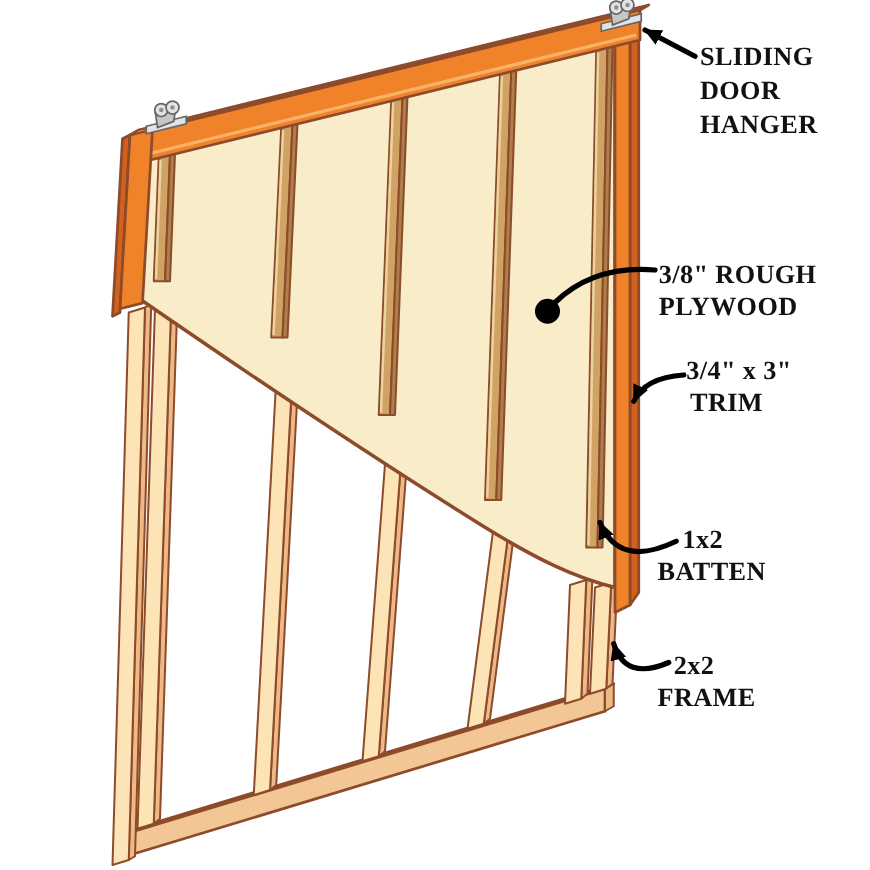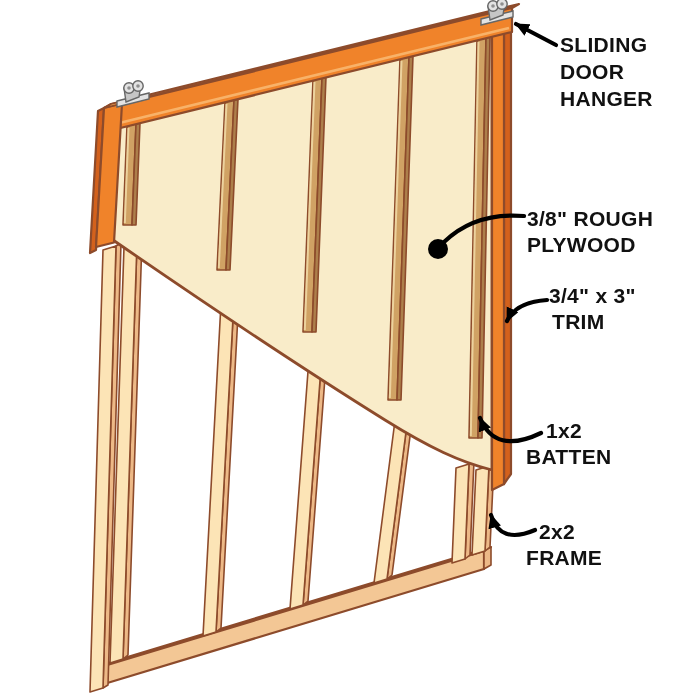--- a/index.html
+++ b/index.html
@@ -1,17 +1,17 @@
 <!DOCTYPE html>
 <html style="--background: #FFFFFF; --outline: #8D4B2B; --label-text: #111111; --arrow: #000000; --plywood: #F9ECC9; --batten-face: #D0A264; --batten-shadow: #AD7F4B; --batten-highlight: #ECD29E; --trim-face: #F0832A; --trim-top: #F7A54F; --trim-shadow: #D3611C; --stud-face: #FCE4B6; --stud-side: #EDB987; --rail-face: #F3C795; --rail-top: #FAE3B0; --hanger-metal: #E3E3E3; --hanger-metal-dark: #C6C6C6;"><head>
 <meta charset="utf-8">
 <style>
   html,body{margin:0;padding:0;background:#fff;}
   .stage{position:relative;width:696px;height:696px;background:var(--background,#fff);overflow:hidden;
-         font-family:Liberation Sans, sans-serif;}
+         font-family:Liberation Serif, serif;}
   svg{display:block;}
   .ol{stroke:var(--outline);stroke-linejoin:round;stroke-linecap:round;}
   .w1{stroke-width:1.6;}
   .w2{stroke-width:2.2;}
   .w3{stroke-width:2.8;}
   .fill-ply{fill:var(--plywood);}
   .fill-batten{fill:var(--batten-face);}
   .fill-batten-sh{fill:var(--batten-shadow);}
   .hl-batten{stroke:var(--batten-highlight);stroke-width:2;fill:none;}
   .fill-trim{fill:var(--trim-face);}

